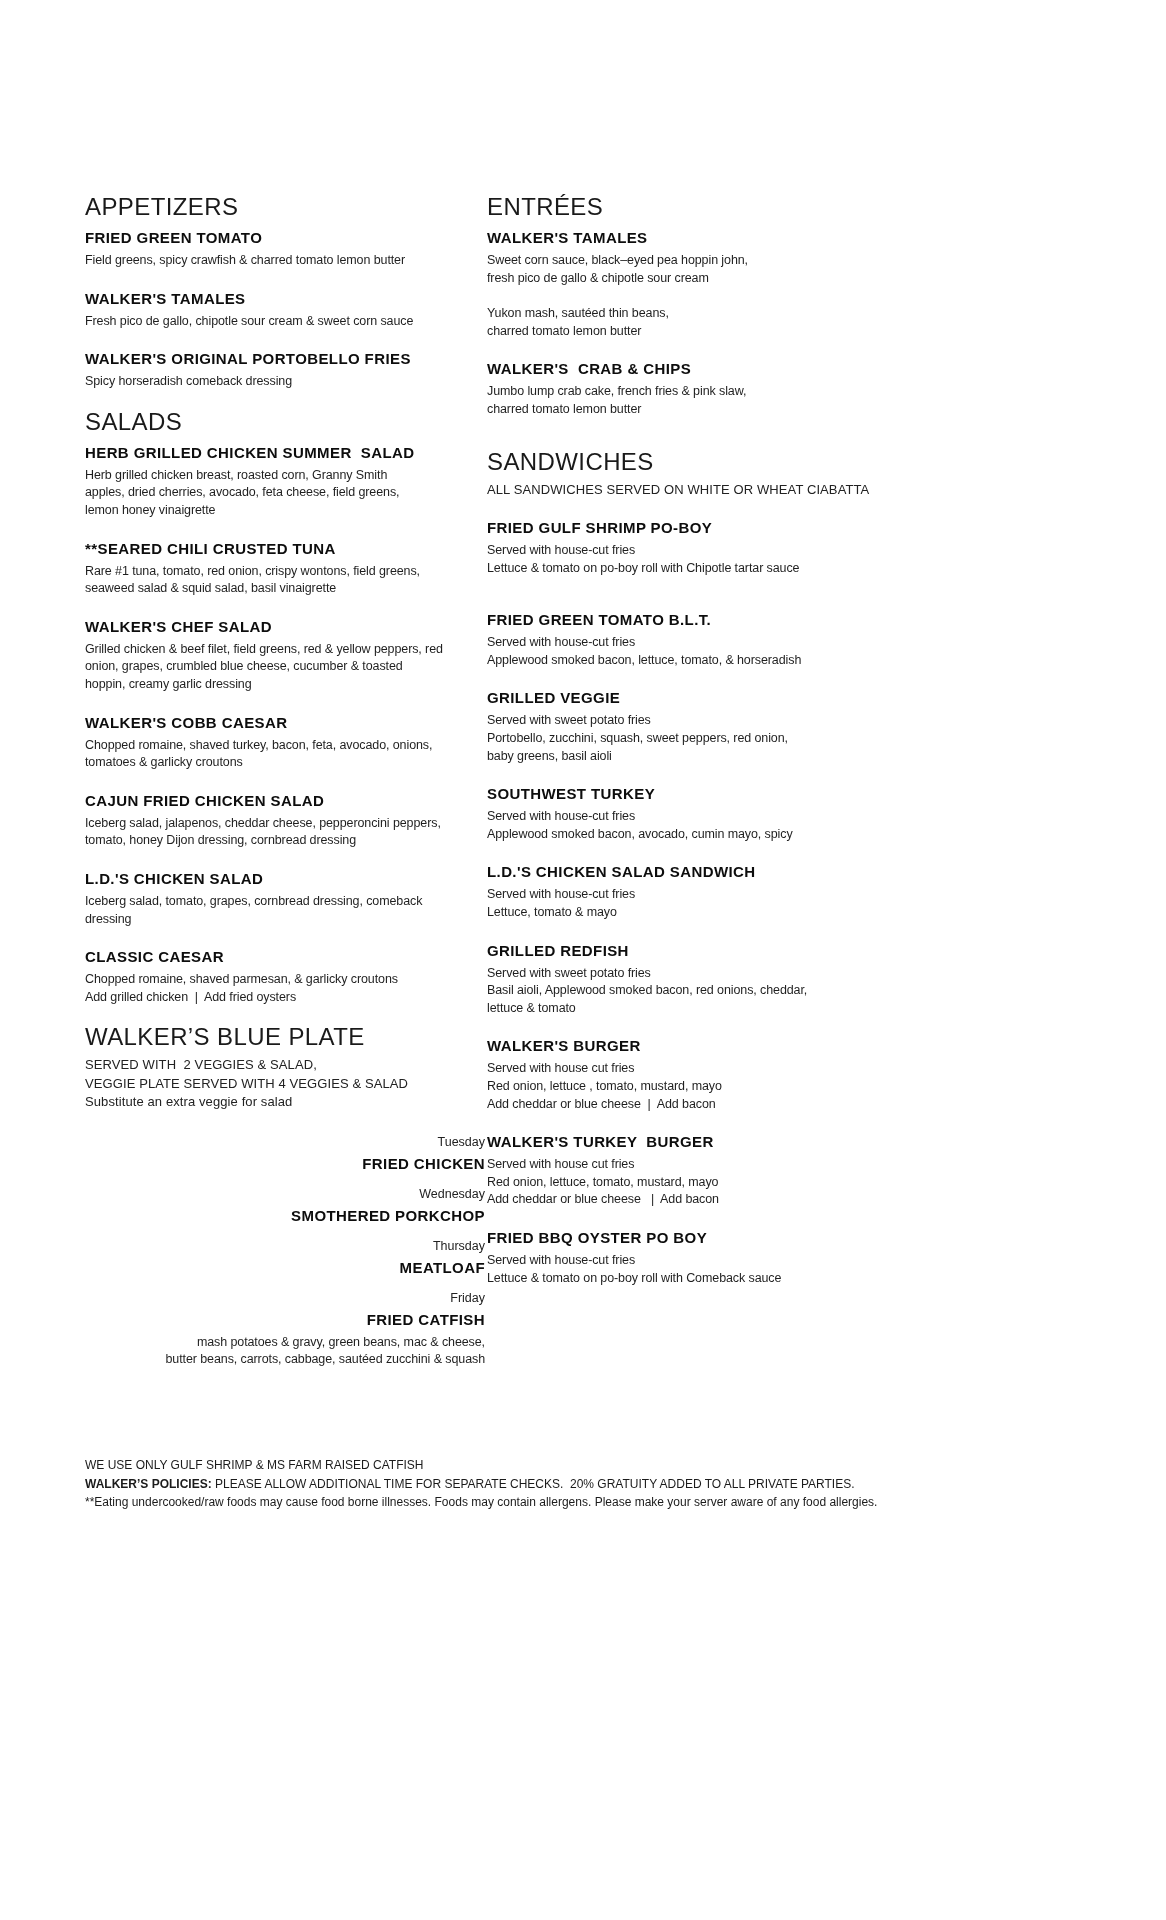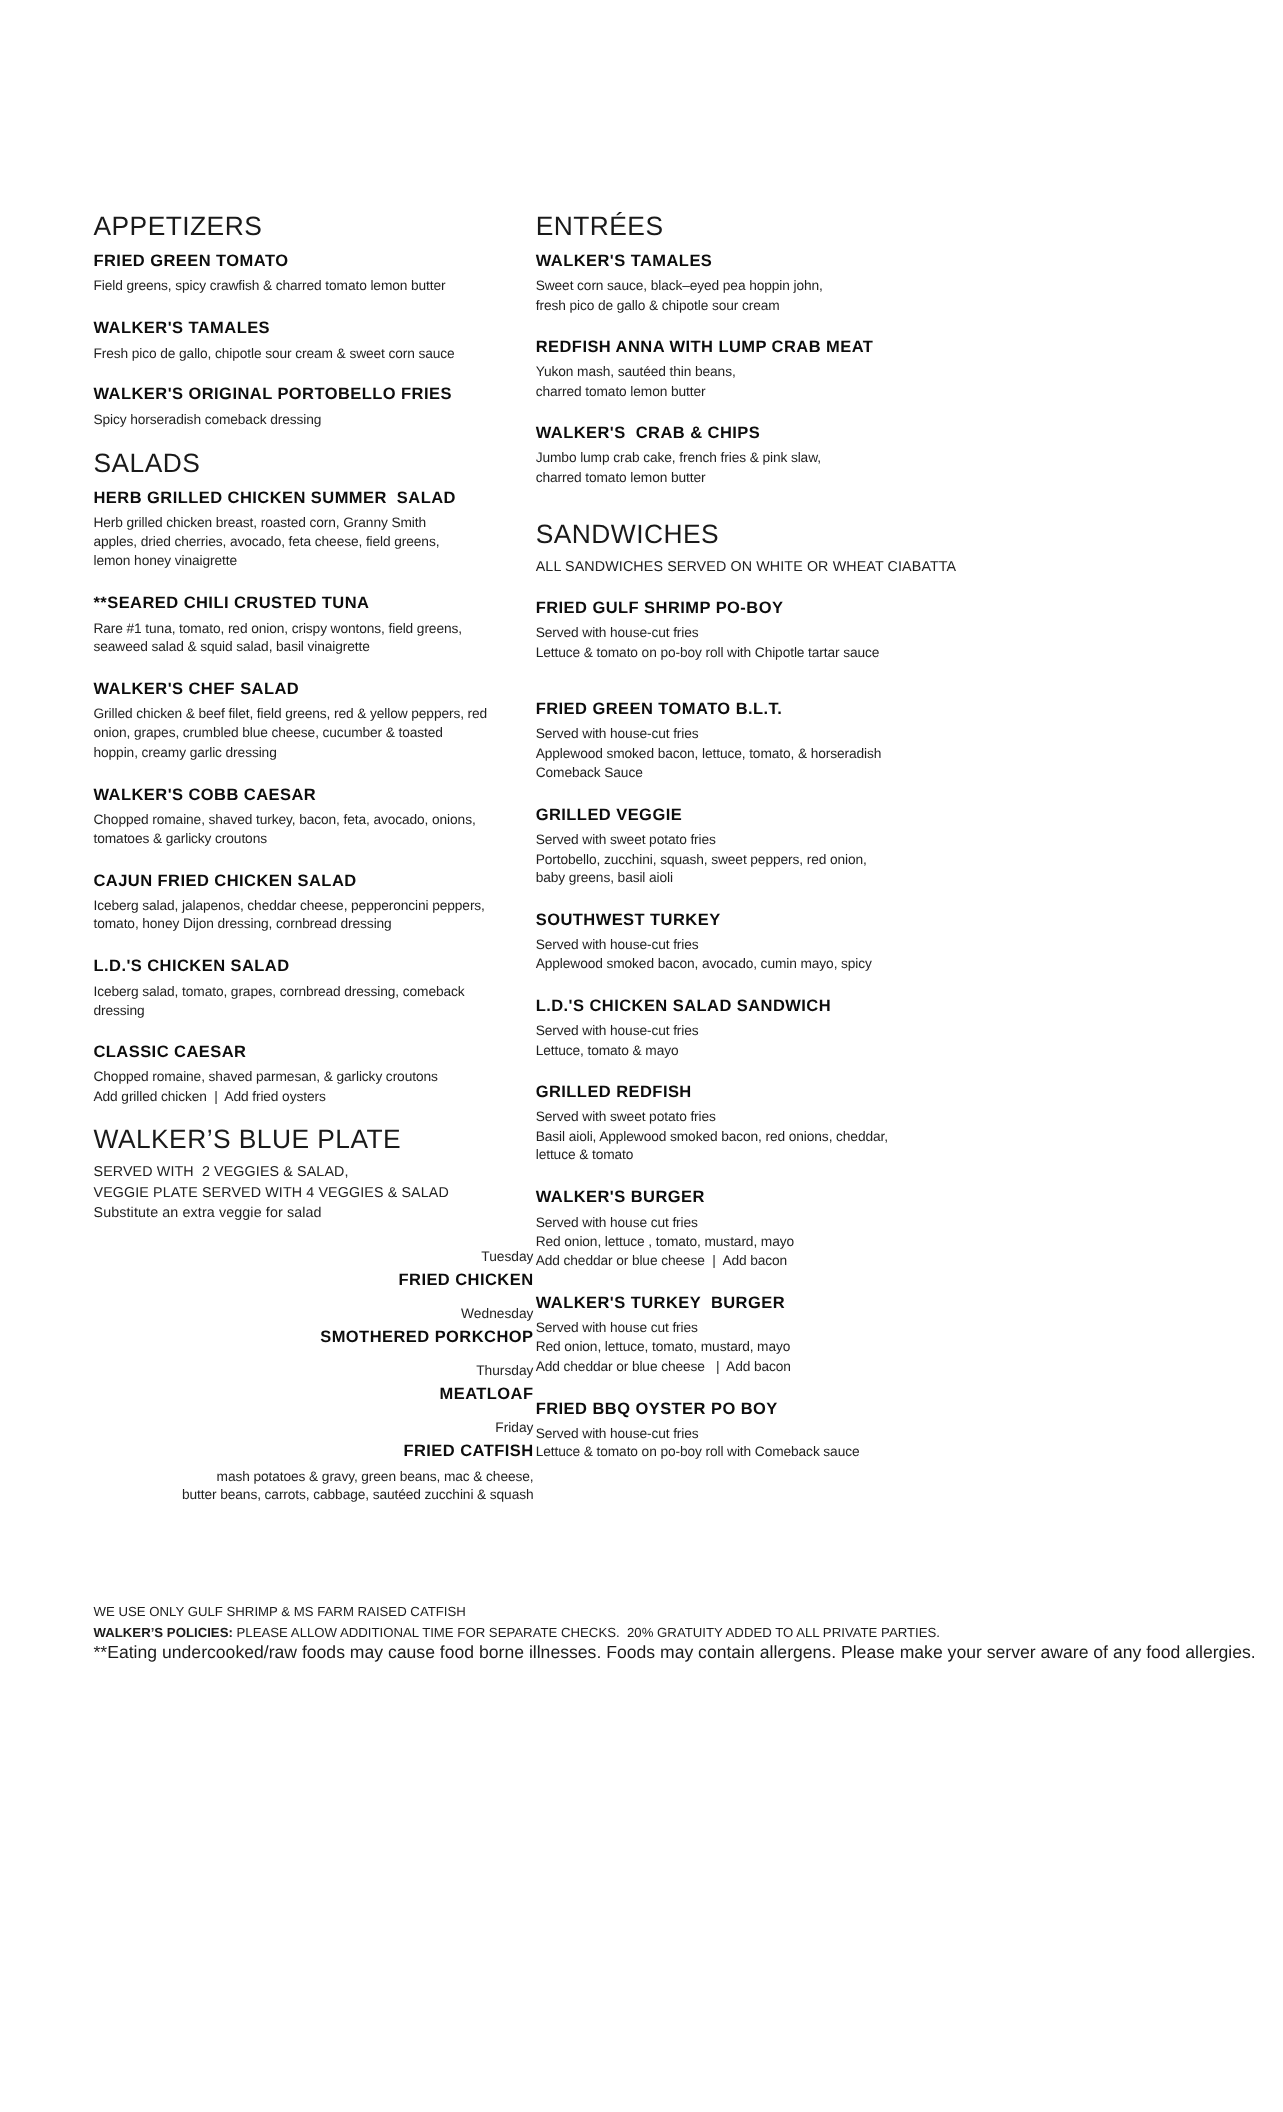--- a/index.html
+++ b/index.html
@@ -75,21 +75,21 @@
   .foot-line{
     margin:0 0 5px 0;
     font-size:12px;
     line-height:14px;
     color:#1b1b1b;
     white-space:pre;
   }
   .foot-line strong{font-weight:700;}
   .foot-disclaimer{
     margin:0;
-    font-size:16px;
+    font-size:12px;
     line-height:13px;
     color:#1b1b1b;
     white-space:pre;
   }
 </style>
 </head>
 <body>
 
 <div class="page">
   <div class="col col-left" id="col-left">
@@ -201,21 +201,20 @@
       <section class="menu-section">
         <h2 class="section-title">ENTRÉES</h2>
         <div class="menu-item">
           <div class="item-name">WALKER'S TAMALES</div>
           <div class="item-desc">
             <div class="desc-line">Sweet corn sauce, black–eyed pea hoppin john,</div>
             <div class="desc-line">fresh pico de gallo &amp; chipotle sour cream</div>
           </div>
         </div>
         <div class="menu-item">
-          <div class="item-name">REDFISH ANNA WITH LUMP CRAB MEAT</div>
           <div class="item-desc">
             <div class="desc-line">Yukon mash, sautéed thin beans,</div>
             <div class="desc-line">charred tomato lemon butter</div>
           </div>
         </div>
         <div class="menu-item">
           <div class="item-name">WALKER'S  CRAB &amp; CHIPS</div>
           <div class="item-desc">
             <div class="desc-line">Jumbo lump crab cake, french fries &amp; pink slaw,</div>
             <div class="desc-line">charred tomato lemon butter</div>
@@ -232,21 +231,20 @@
           <div class="item-desc">
             <div class="desc-line">Served with house-cut fries</div>
             <div class="desc-line">Lettuce &amp; tomato on po-boy roll with Chipotle tartar sauce</div>
           </div>
         </div>
         <div class="menu-item" style="--extra: 14px;">
           <div class="item-name">FRIED GREEN TOMATO B.L.T.</div>
           <div class="item-desc">
             <div class="desc-line">Served with house-cut fries</div>
             <div class="desc-line">Applewood smoked bacon, lettuce, tomato, &amp; horseradish</div>
-            <div class="desc-line">Comeback Sauce</div>
           </div>
         </div>
         <div class="menu-item">
           <div class="item-name">GRILLED VEGGIE</div>
           <div class="item-desc">
             <div class="desc-line">Served with sweet potato fries</div>
             <div class="desc-line">Portobello, zucchini, squash, sweet peppers, red onion,</div>
             <div class="desc-line">baby greens, basil aioli</div>
           </div>
         </div>

